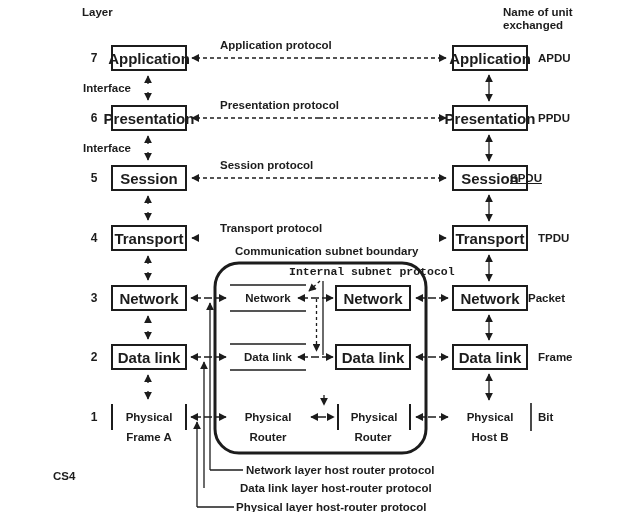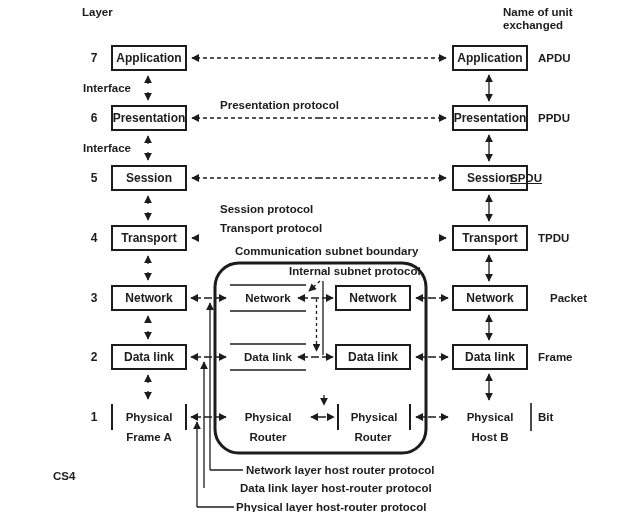--- a/index.html
+++ b/index.html
@@ -3,21 +3,21 @@
 <meta charset="utf-8">
 <style>
   html,body{margin:0;padding:0;background:#ffffff;}
   .stage{position:relative;width:640px;height:512px;background:#ffffff;overflow:hidden;
          font-family:"Liberation Sans", sans-serif;color:#1c1c1c;border-radius:11px;}
   .stage *{box-sizing:border-box;}
   svg.lines{position:absolute;left:0;top:0;width:640px;height:512px;}
   .lbl{position:absolute;font-size:11.5px;font-weight:bold;line-height:13px;white-space:nowrap;}
   .ctr{}
   .box{position:absolute;border:2px solid #1c1c1c;display:flex;align-items:center;justify-content:center;
-       font-size:12px;font-weight:bold;background:#ffffff;}
+       font-size:15px;font-weight:bold;background:#ffffff;}
   .bars{position:absolute;border-left:2px solid #1c1c1c;border-right:2px solid #1c1c1c;
         display:flex;align-items:center;justify-content:center;font-size:11.5px;font-weight:bold;}
   .plain{position:absolute;display:flex;align-items:center;justify-content:center;
          font-size:11.5px;font-weight:bold;}
   .num{position:absolute;width:20px;text-align:center;font-size:12px;font-weight:bold;line-height:16px;}
 </style>
 </head>
 <body>
 
 <div class="stage">
@@ -157,29 +157,30 @@
   <div class="box" style="left:452px;top:225px;width:76px;height:26px;">Transport</div>
   <div class="box" style="left:452px;top:285px;width:76px;height:26px;">Network</div>
   <div class="box" style="left:452px;top:344px;width:76px;height:26px;">Data link</div>
   <div class="plain" style="left:452px;top:404px;width:76px;height:26px;">Physical</div>
   <div class="plain ctr" style="left:452px;top:430px;width:76px;height:14px;">Host B</div>
 
   <div class="lbl" style="left:538px;top:52px;">APDU</div>
   <div class="lbl" style="left:538px;top:112px;">PPDU</div>
   <div class="lbl" style="left:510px;top:172px;text-decoration:underline;">SPDU</div>
   <div class="lbl" style="left:538px;top:232px;">TPDU</div>
-  <div class="lbl" style="left:550px;top:292px;text-align:right;">Packet</div>
+  <div class="lbl" style="left:528px;top:292px;text-align:right;">Packet</div>
   <div class="lbl" style="left:538px;top:351px;">Frame</div>
   <div class="lbl" style="left:538px;top:411px;">Bit</div>
 
+  <div class="lbl ctr" style="left:220px;top:39px;width:200px;">Application protocol</div>
   <div class="lbl ctr" style="left:220px;top:99px;width:200px;">Presentation protocol</div>
-  <div class="lbl ctr" style="left:220px;top:159px;width:200px;margin-top:44px;">Session protocol</div>
+  <div class="lbl ctr" style="left:220px;top:159px;width:200px;">Session protocol</div>
   <div class="lbl ctr" style="left:220px;top:222px;width:200px;">Transport protocol</div>
   <div class="lbl ctr" style="left:235px;top:245px;width:175px;">Communication subnet boundary</div>
-  <div class="lbl ctr" style="left:289px;top:265px;width:122px;">Internal subnet protocol</div>
+  <div class="lbl ctr" style="left:289px;top:265px;width:122px;font-family:Liberation Mono, monospace;">Internal subnet protocol</div>
 
   <div class="plain ctr" style="left:230px;top:291px;width:76px;height:14px;">Network</div>
   <div class="plain ctr" style="left:230px;top:350px;width:76px;height:14px;">Data link</div>
   <div class="plain ctr" style="left:230px;top:410px;width:76px;height:14px;">Physical</div>
   <div class="plain ctr" style="left:230px;top:430px;width:76px;height:14px;">Router</div>
 
   <div class="box" style="left:335px;top:285px;width:76px;height:26px;">Network</div>
   <div class="box" style="left:335px;top:344px;width:76px;height:26px;">Data link</div>
   <div class="bars" style="left:337px;top:404px;width:74px;height:26px;">Physical</div>
   <div class="plain ctr" style="left:335px;top:430px;width:76px;height:14px;">Router</div>

